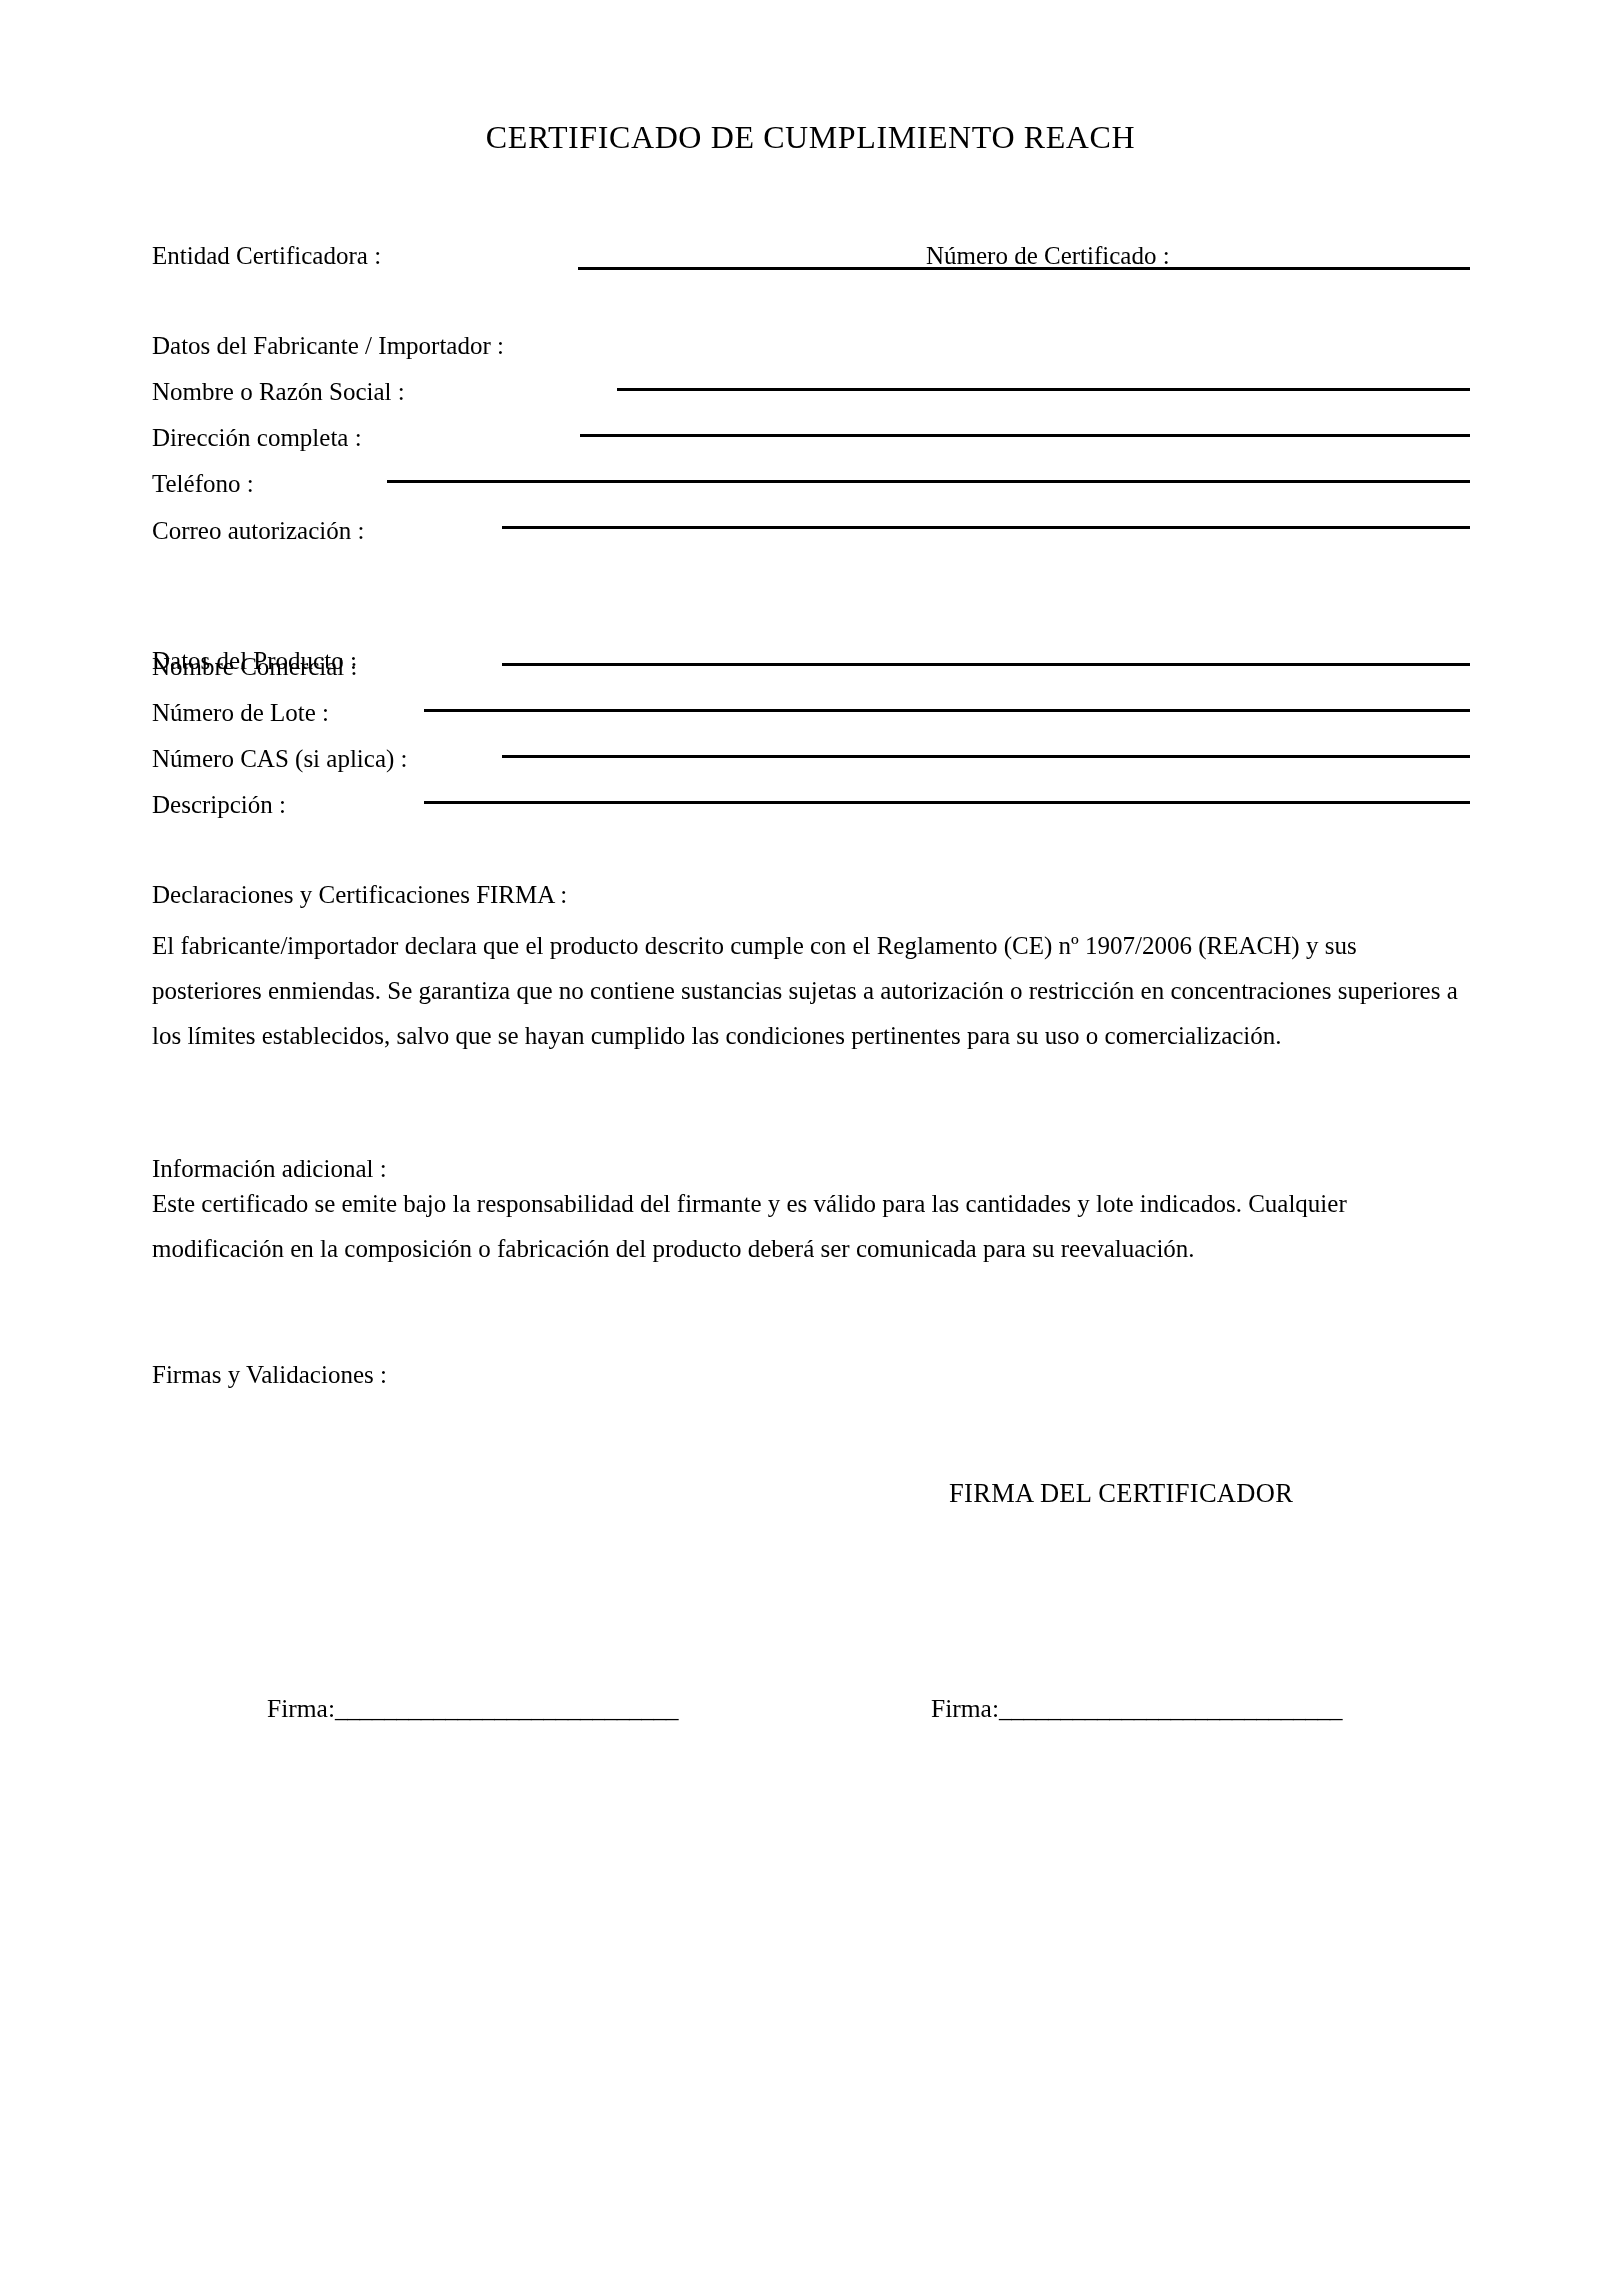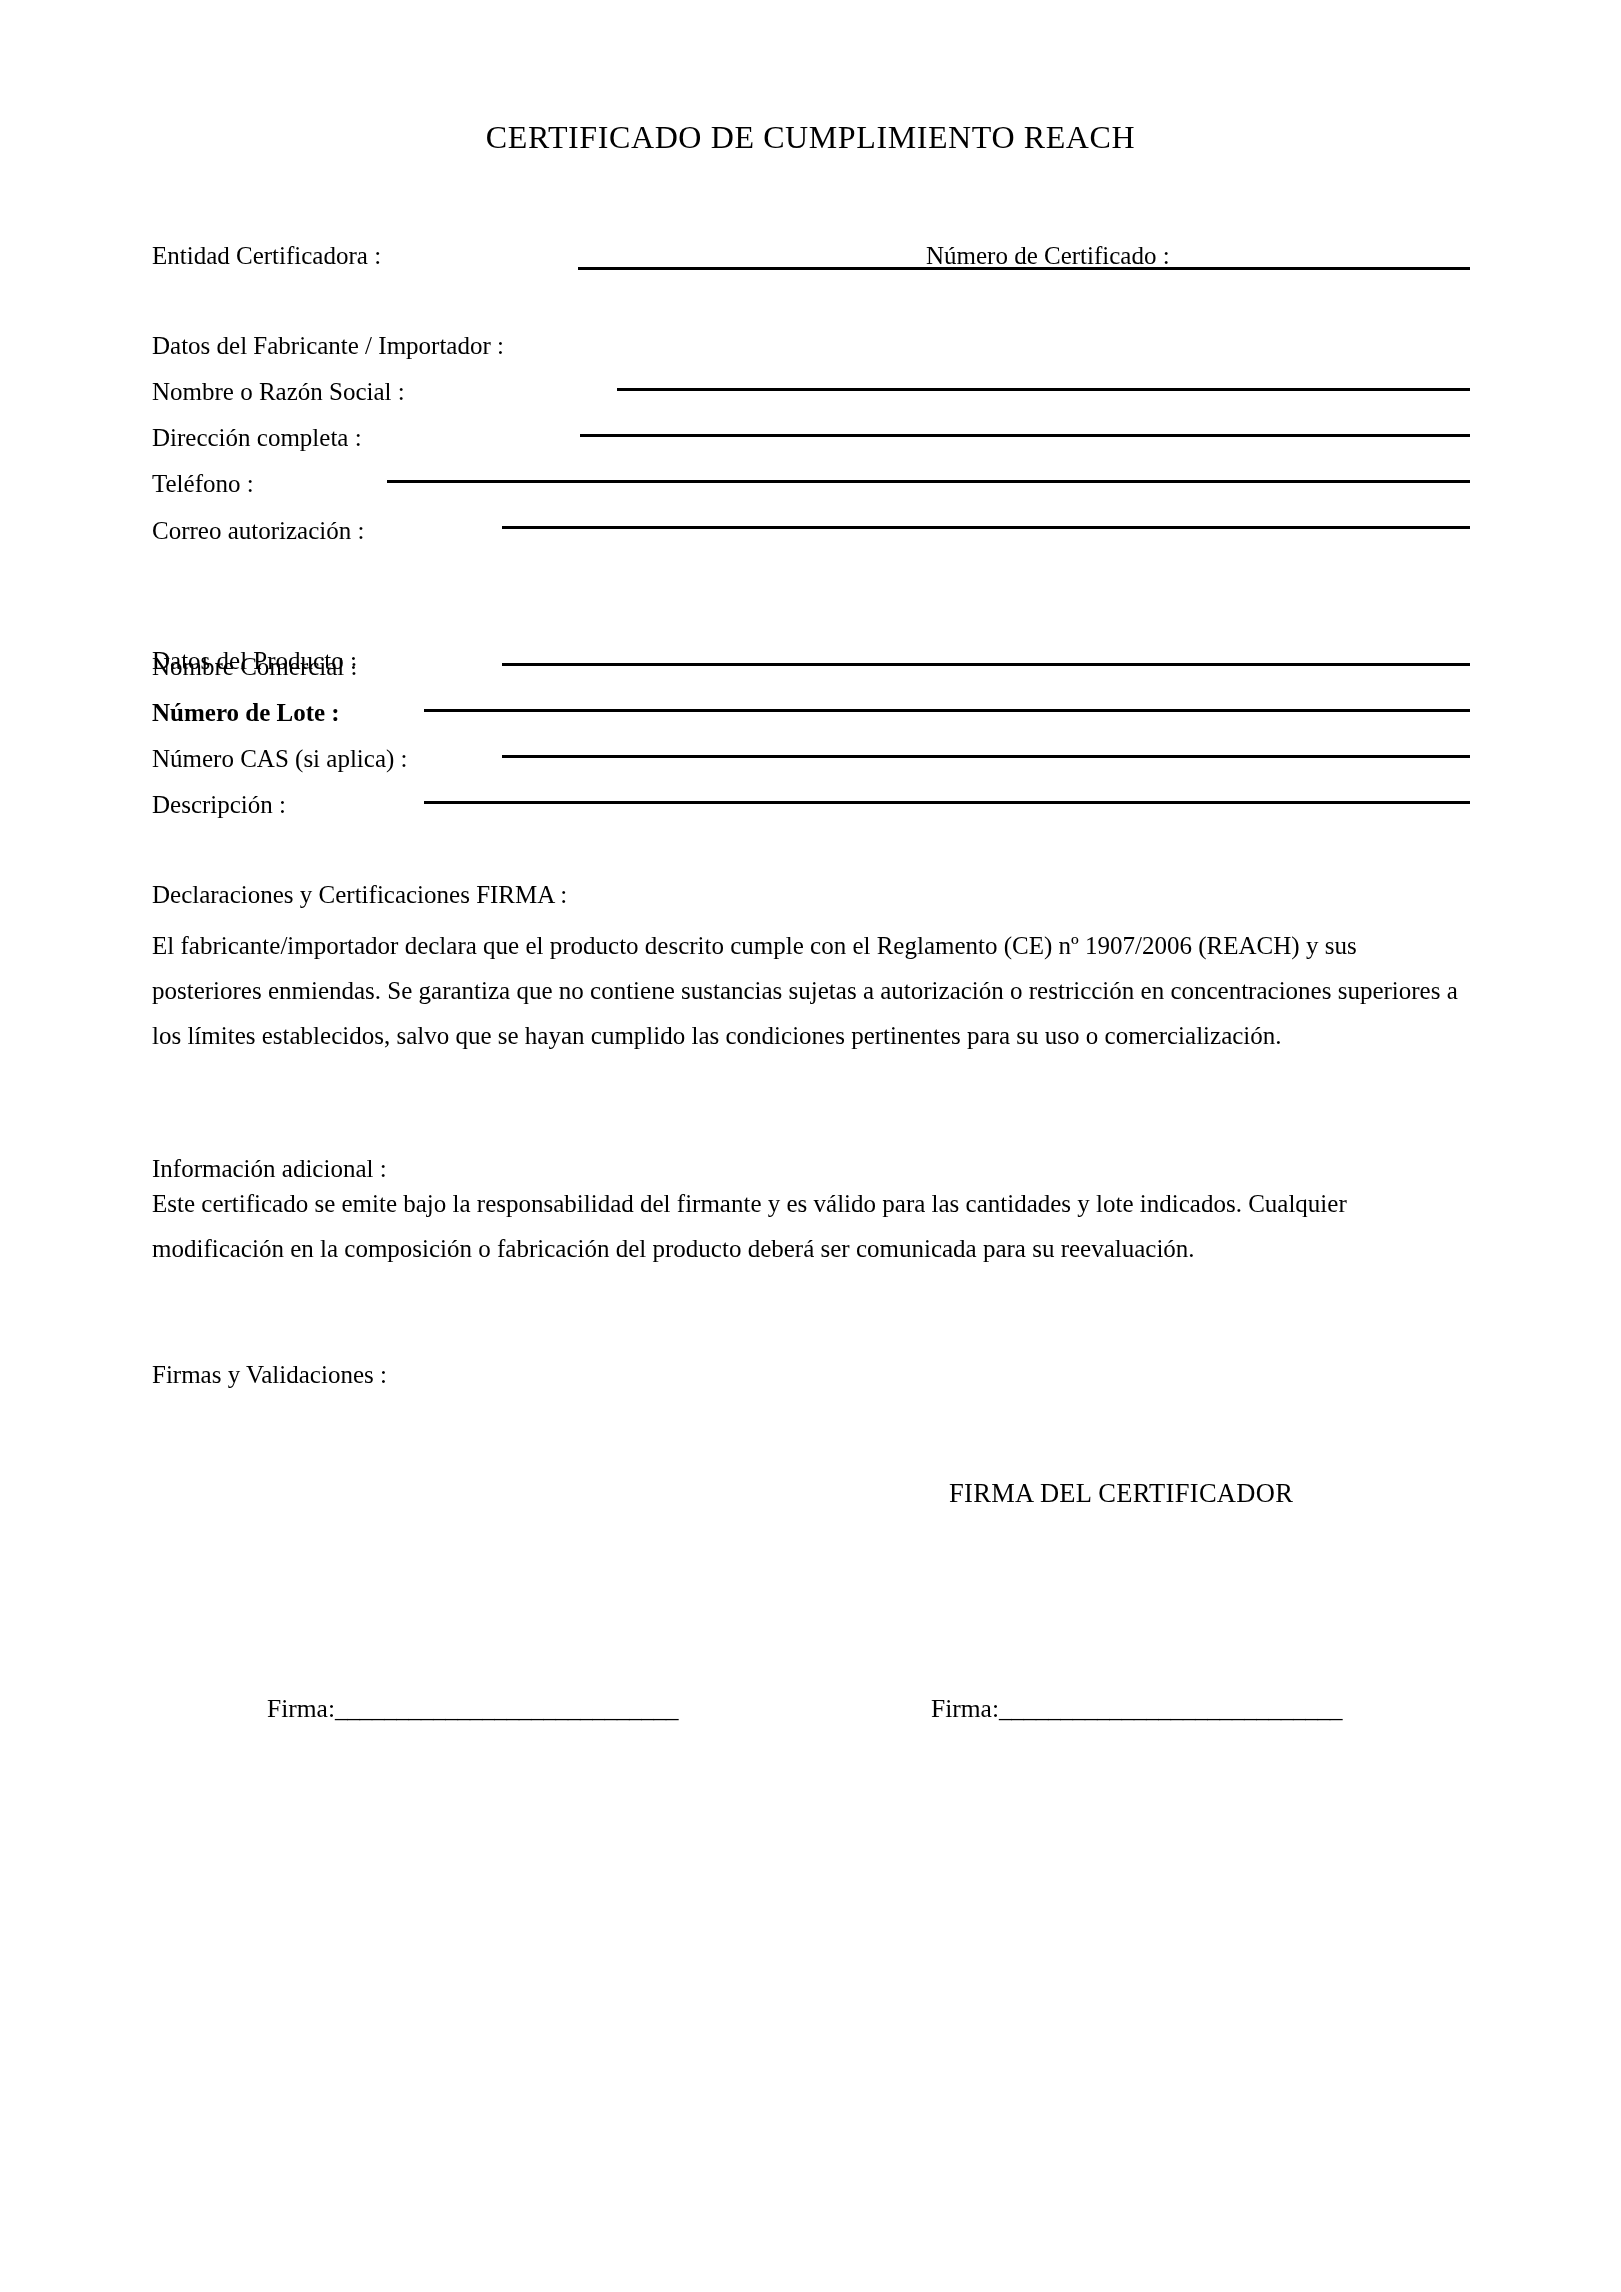--- a/index.html
+++ b/index.html
@@ -103,21 +103,21 @@
   <div class="rule" style="top:480px;left:387px;width:1083px;"></div>
 
   <div class="body-text" style="top:518px;">Correo autorización :</div>
   <div class="rule" style="top:526px;left:502px;width:968px;"></div>
 
   <div class="body-text" style="top:608px;margin-top:40px;">Datos del Producto :</div>
 
   <div class="body-text" style="top:654px;">Nombre Comercial :</div>
   <div class="rule" style="top:663px;left:502px;width:968px;"></div>
 
-  <div class="body-text" style="top:700px;font-weight:bold;">Número de Lote :</div>
+  <div class="body-text" style="top:700px;">Número de Lote :</div>
   <div class="rule" style="top:709px;left:424px;width:1046px;"></div>
 
   <div class="body-text" style="top:746px;">Número CAS (si aplica) :</div>
   <div class="rule" style="top:755px;left:502px;width:968px;"></div>
 
   <div class="body-text" style="top:792px;">Descripción :</div>
   <div class="rule" style="top:801px;left:424px;width:1046px;"></div>
 
   <div class="body-text" style="top:882px;">Declaraciones y Certificaciones FIRMA :</div>
 

